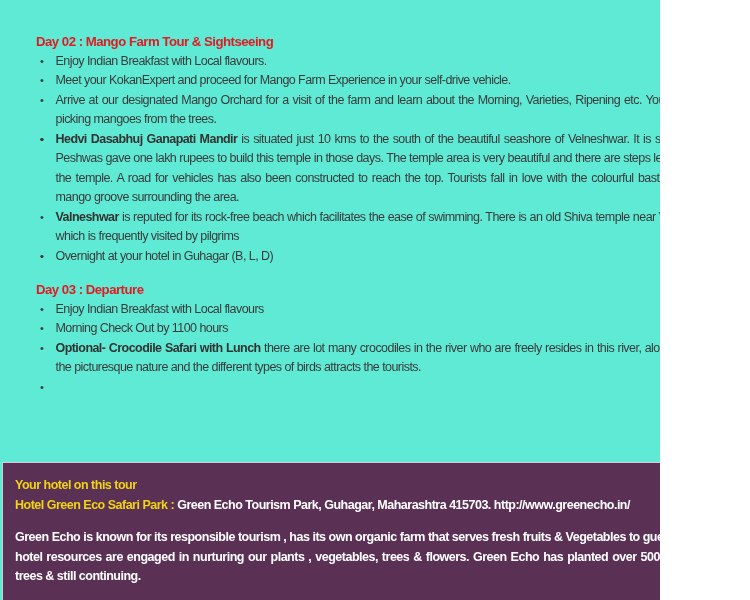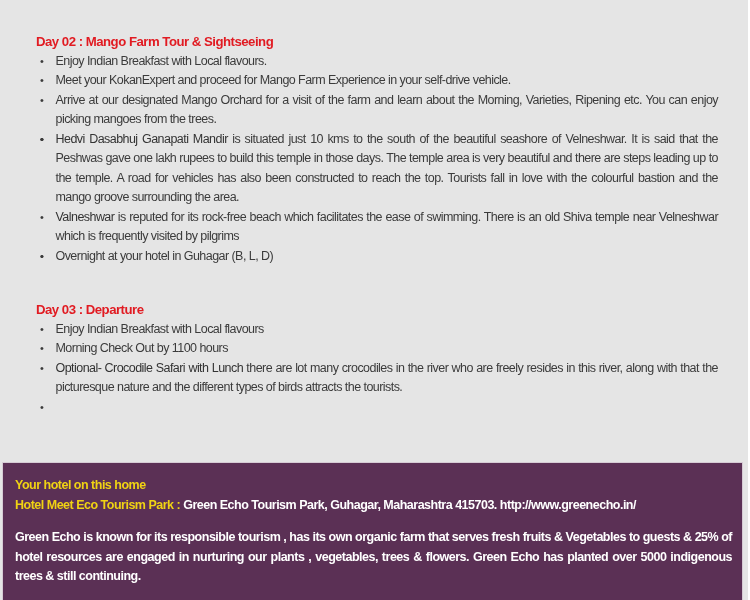--- a/index.html
+++ b/index.html
@@ -1,20 +1,20 @@
 <!DOCTYPE html>
 <html><head>
 <meta charset="utf-8">
 <style>
   html, body { margin: 0; padding: 0; }
   .page {
     position: relative;
-    width: 748px;
+    width: 660px;
     height: 600px;
-    background: #e5e5e5;
+    background: #5eead4;
     overflow: hidden;
     font-family: "Liberation Sans", sans-serif;
   }
   .main {
     position: absolute;
     left: 36px;
     top: 32px;
     width: 682px;
     color: #3b3b3b;
     font-size: 12.5px;
@@ -22,36 +22,36 @@
     letter-spacing: -0.55px;
   }
   .day-title {
     margin: 0;
     color: #e11b22;
     font-size: 13.2px;
     font-weight: 700;
     line-height: 19.5px;
     letter-spacing: -0.5px;
   }
-  .day-title.spaced { margin-top: 34px; }
+  .day-title.spaced { margin-top: 14px; }
   ul.bullets { list-style: none; margin: 0; padding: 0; }
   ul.bullets li {
     position: relative;
     padding-left: 19.5px;
     text-align: justify;
   }
   ul.bullets li .dot {
     position: absolute;
     left: 4px;
     top: 0;
     font-size: 11px;
     line-height: 19.5px;
     letter-spacing: 0;
   }
-  .lead { font-weight: 400; color: #333333; }
+  .lead { font-weight: 700; color: #333333; }
   .hotel-panel {
     position: absolute;
     left: 2px;
     top: 462px;
     width: 741px;
     height: 140px;
     box-sizing: border-box;
     background: #5b3055;
     border: 1px solid #d6cbd4;
     border-bottom: none;
@@ -100,18 +100,18 @@
     <ul class="bullets">
       <li><span class="dot">•</span><span class="lead"></span><span>Enjoy Indian Breakfast with Local flavours</span></li>
       <li><span class="dot">•</span><span class="lead"></span><span>Morning Check Out by 1100 hours</span></li>
       <li><span class="dot">•</span><span class="lead">Optional- Crocodile Safari with Lunch</span><span> there are lot many crocodiles in the river who are freely resides in this river, along with that the picturesque nature and the different types of birds attracts the tourists.</span></li>
       <li><span class="dot">•</span><span class="lead"></span></li>
     </ul>
 
   </div>
 
   <div class="hotel-panel">
-    <p class="panel-title panel-accent">Your hotel on this home</p>
-    <p class="hotel-line"><span class="panel-accent">Hotel Meet Eco Tourism Park : </span><span>Green Echo Tourism Park, Guhagar, Maharashtra 415703. </span><a class="hotel-link">http://www.greenecho.in/</a></p>
+    <p class="panel-title panel-accent">Your hotel on this tour</p>
+    <p class="hotel-line"><span class="panel-accent">Hotel Green Eco Safari Park : </span><span>Green Echo Tourism Park, Guhagar, Maharashtra 415703. </span><a class="hotel-link">http://www.greenecho.in/</a></p>
     <p class="panel-desc">Green Echo is known for its responsible tourism , has its own organic farm that serves fresh fruits &amp; Vegetables to guests &amp; 25% of hotel resources are engaged in nurturing our plants , vegetables, trees &amp; flowers. Green Echo has planted over 5000 indigenous trees &amp; still continuing.</p>
   </div>
 
 </div>
 
 </body></html>

